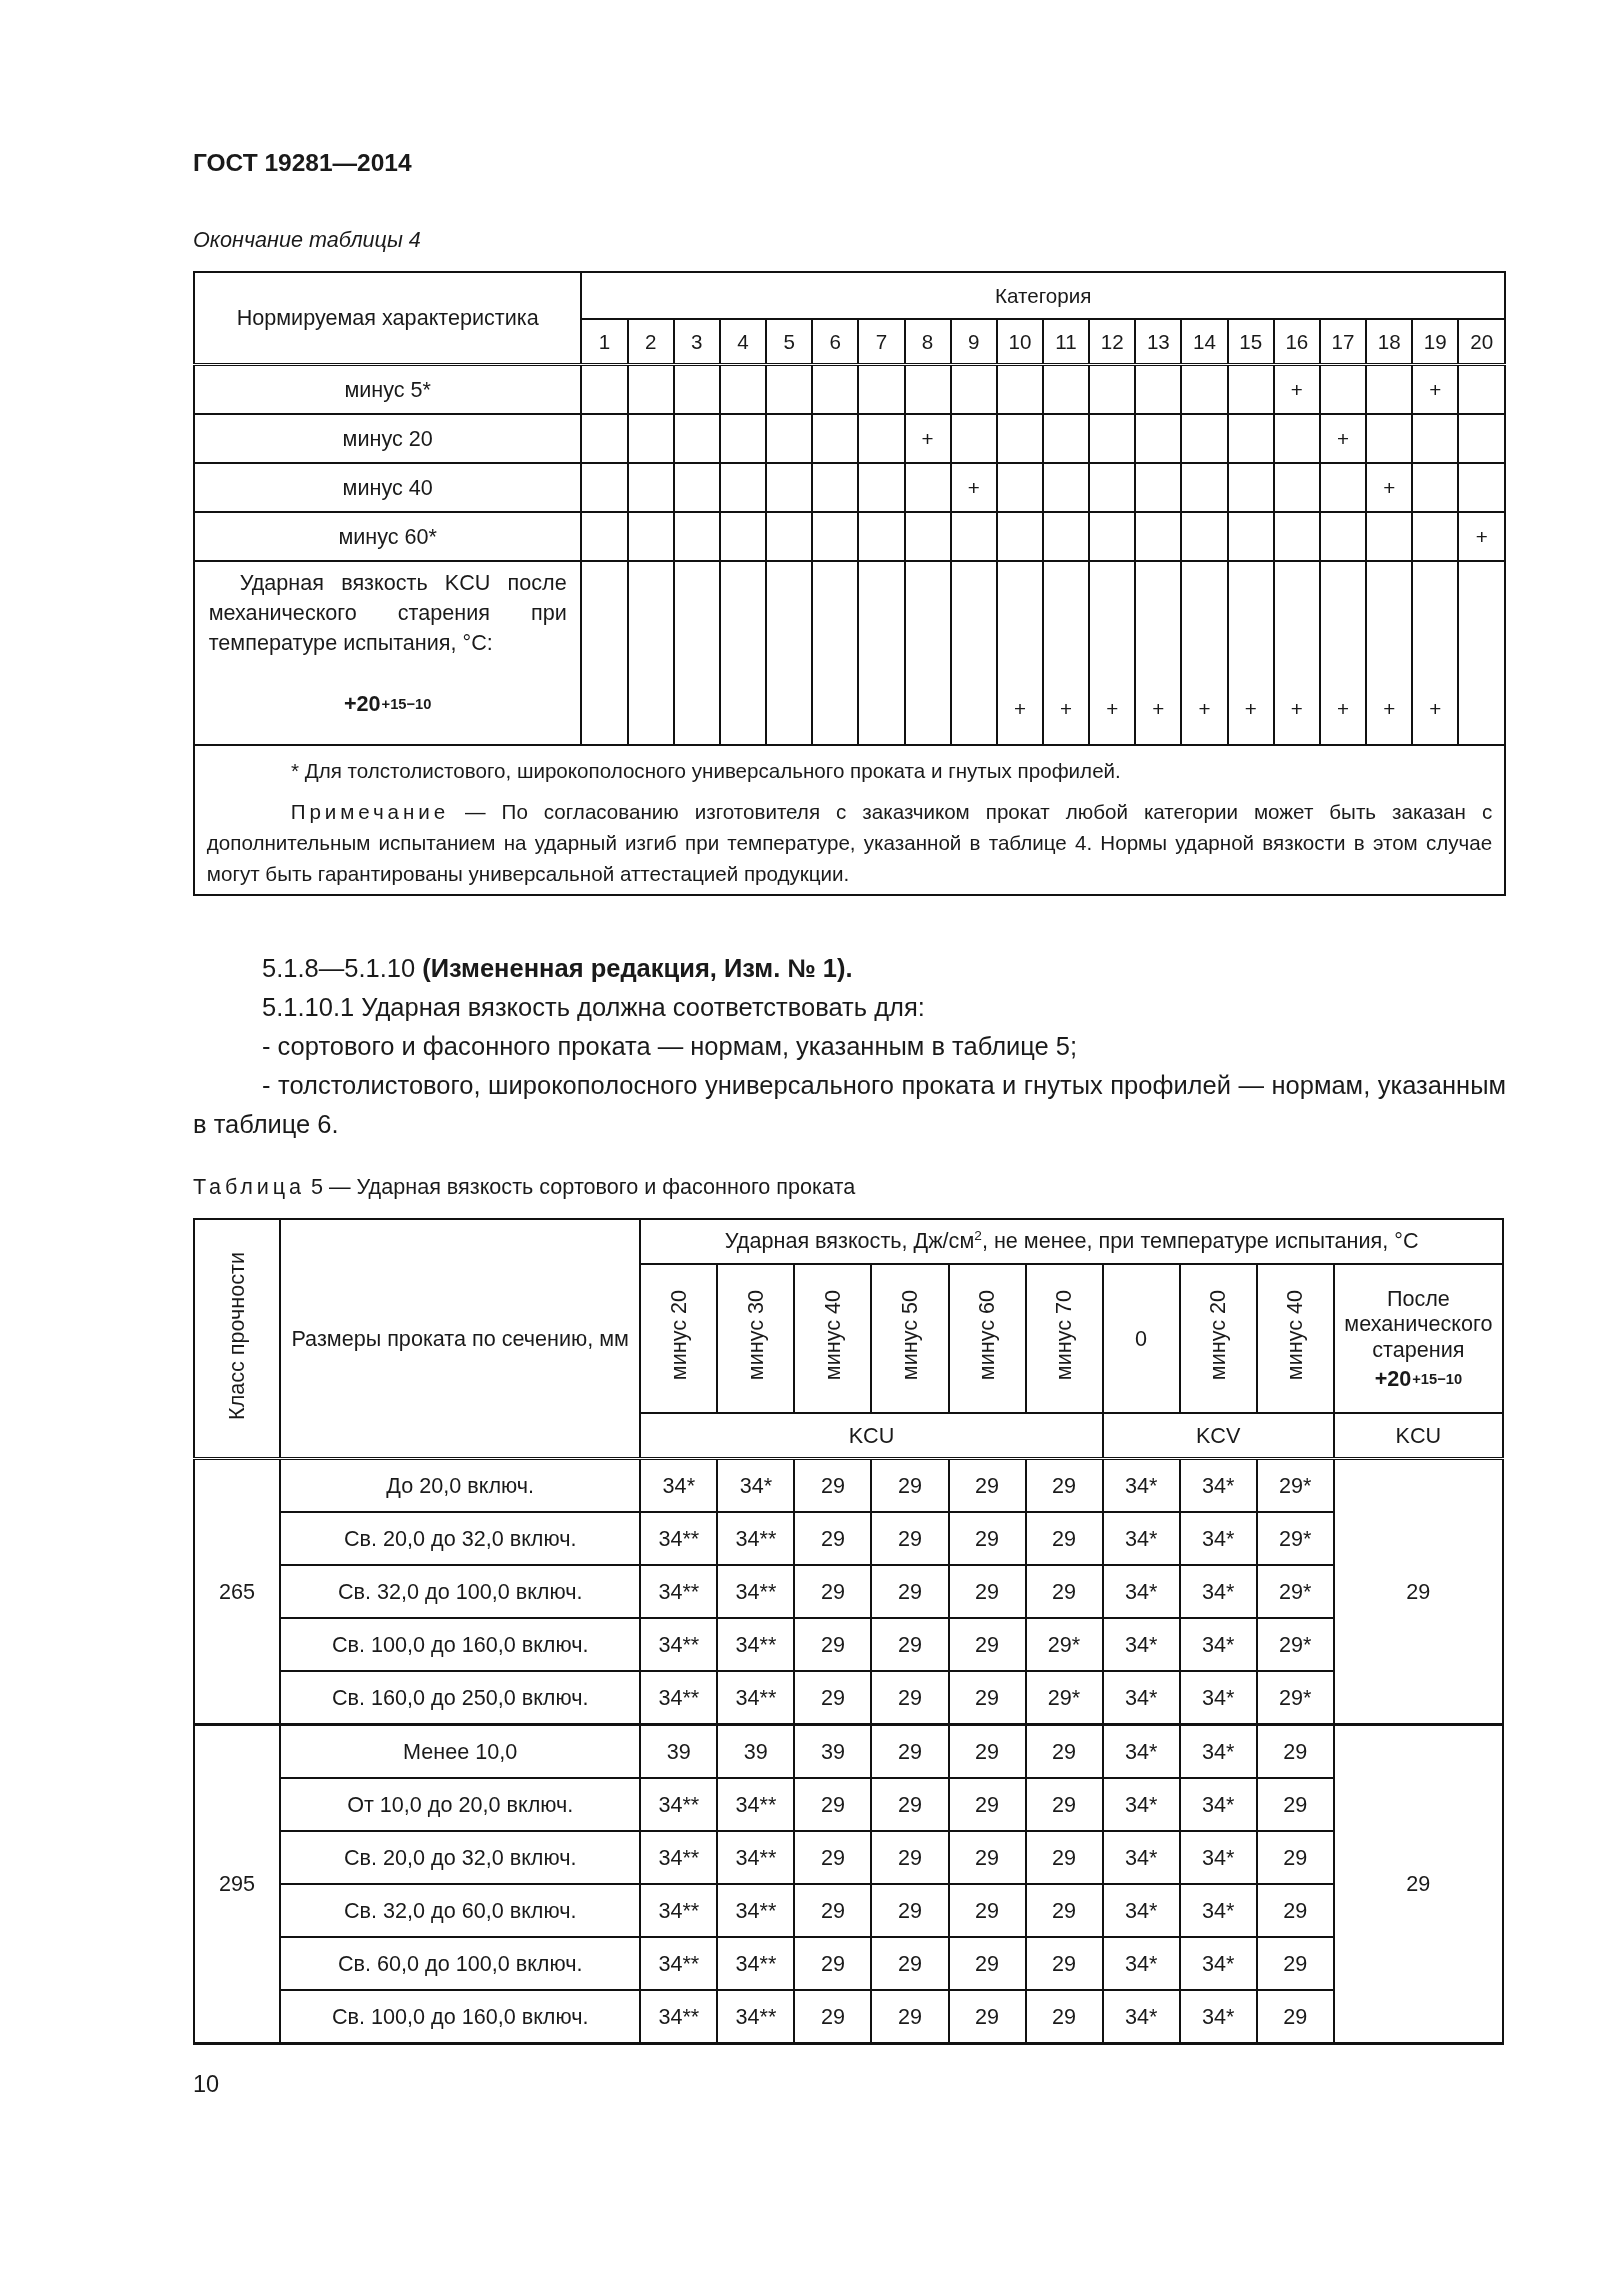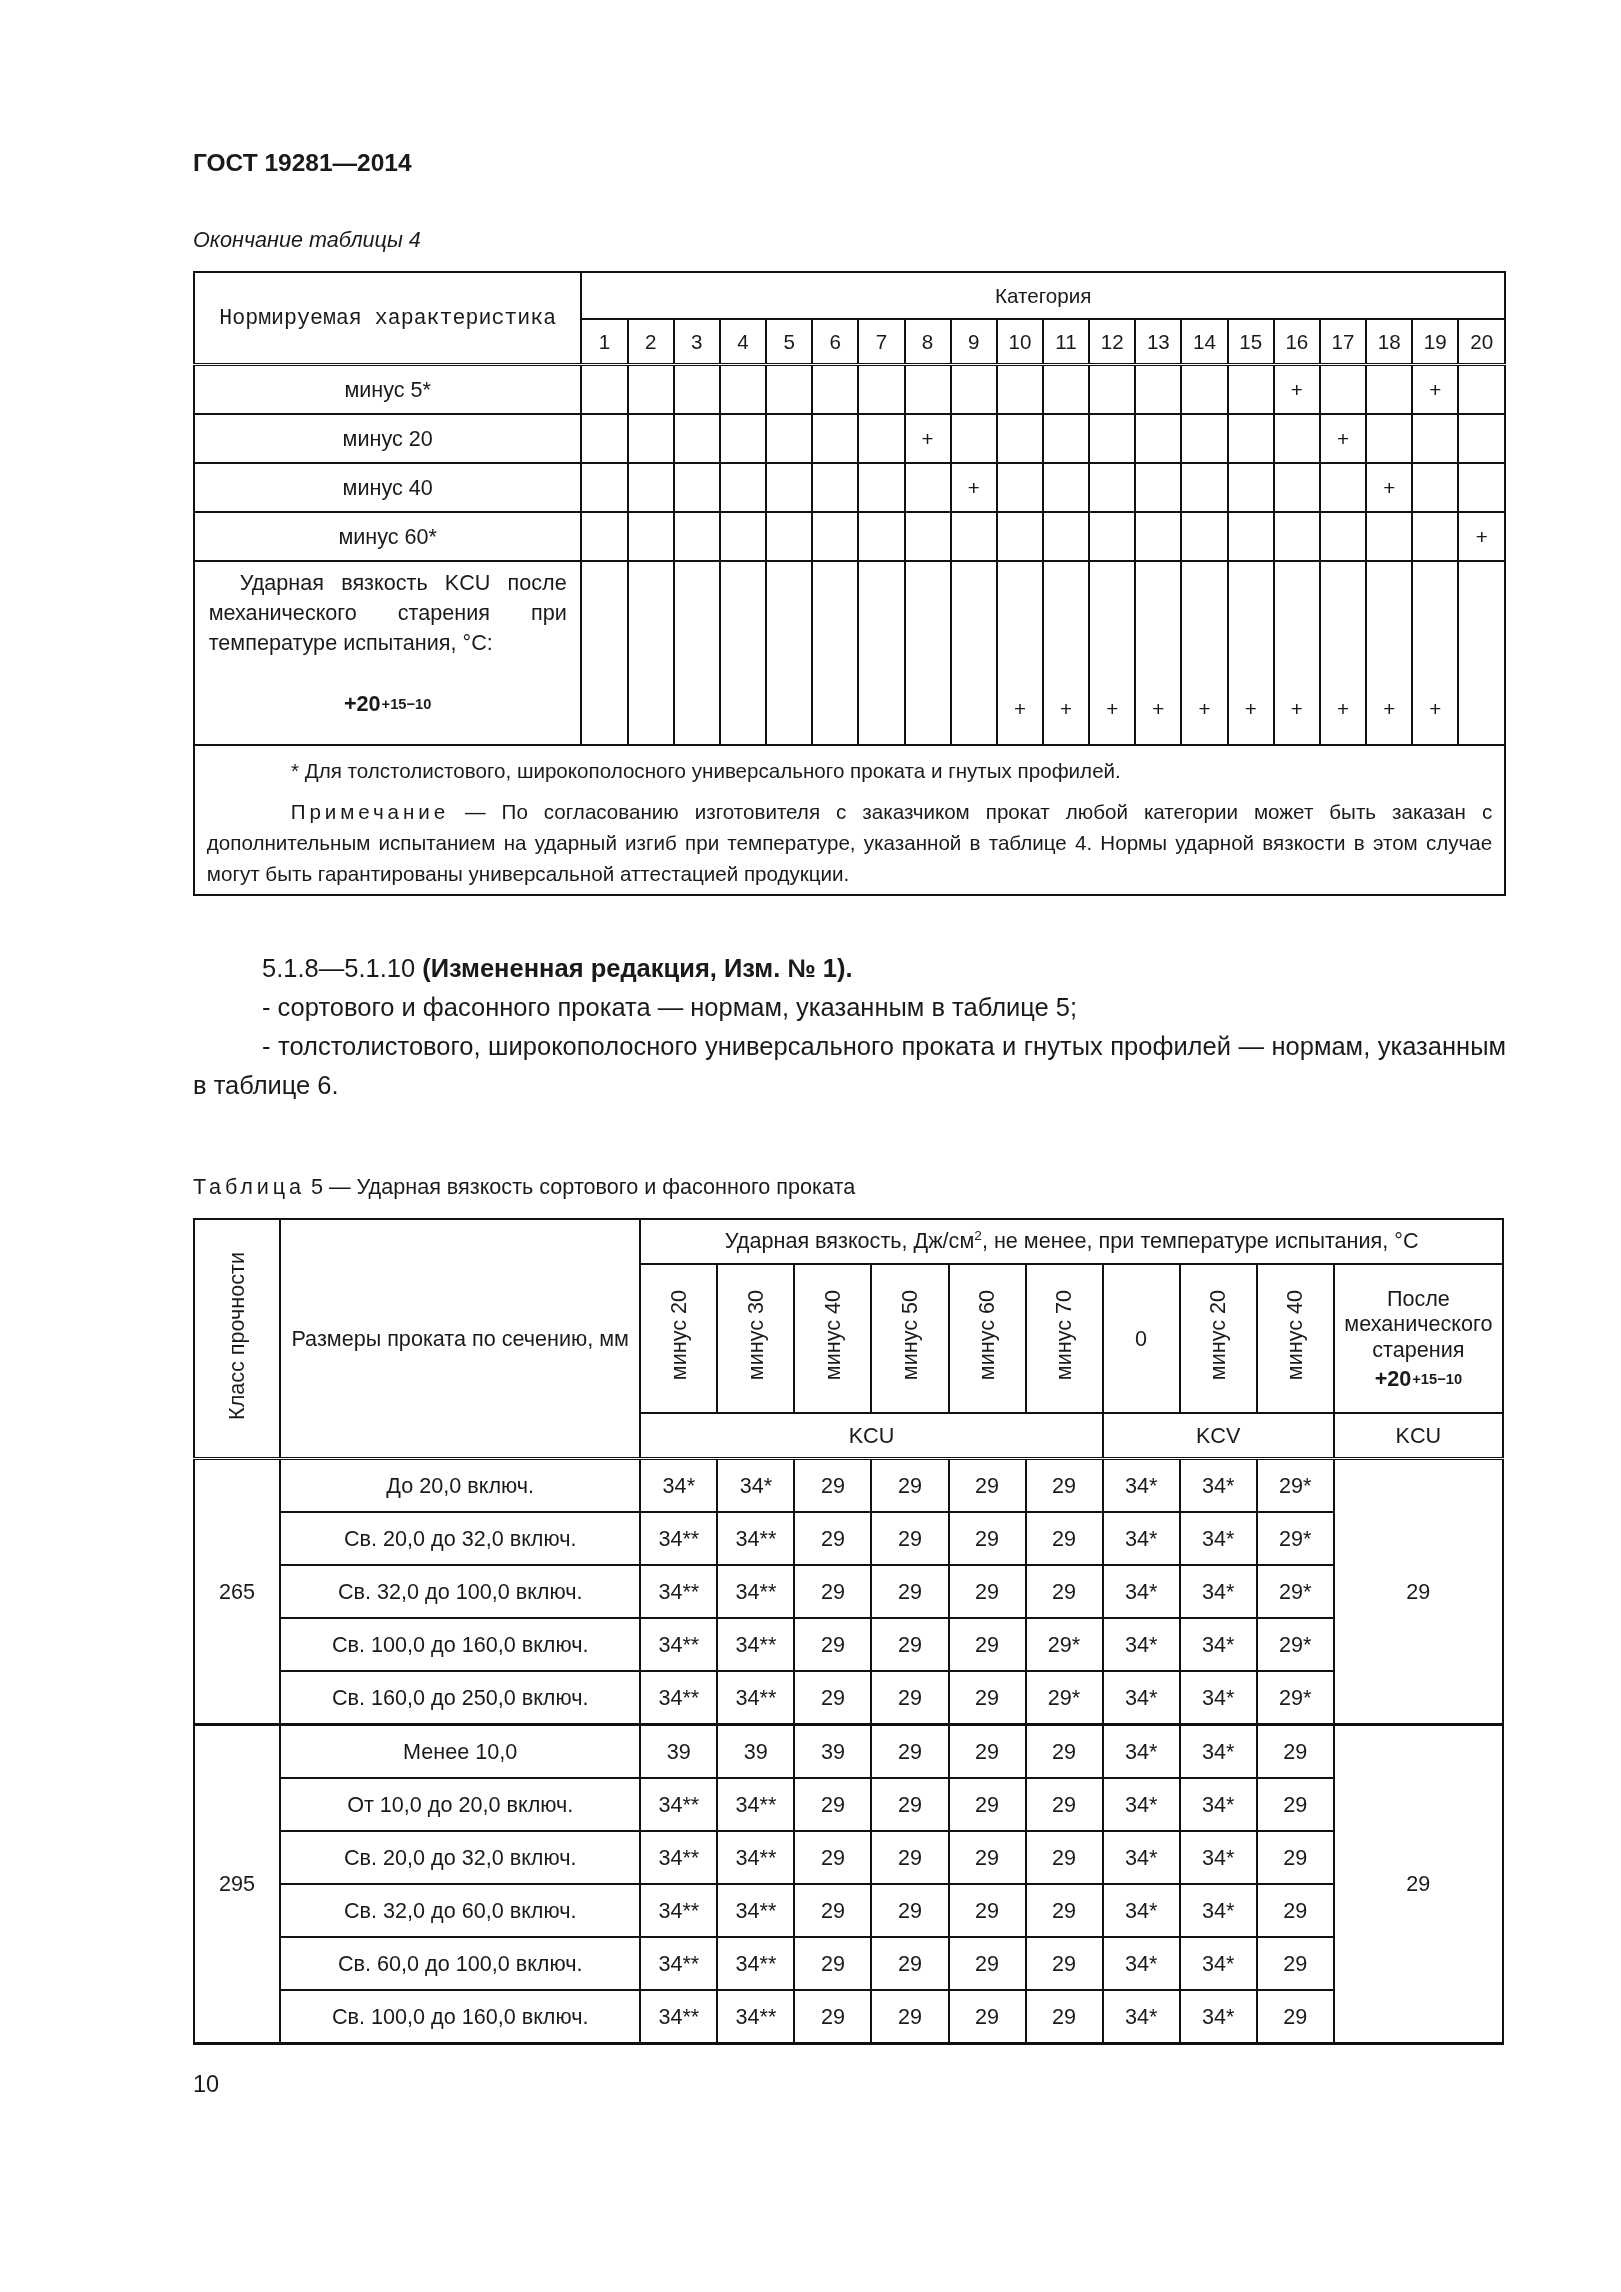--- a/index.html
+++ b/index.html
@@ -74,21 +74,21 @@
       <col style="width:46px">
       <col style="width:46px">
       <col style="width:46px">
       <col style="width:46px">
       <col style="width:46px">
       <col style="width:46px">
       <col style="width:46px">
     </colgroup>
   <thead>
     <tr>
-      <th rowspan="2" class="lbl" style="border-bottom:3.9px double #111;font-family:Liberation Mono, monospace;">Нормируемая характеристика</th>
+      <th rowspan="2" class="lbl" style="border-bottom:3.9px double #111;">Нормируемая характеристика</th>
       <th colspan="20" class="hdr-cat">Категория</th>
     </tr>
     <tr id="t4-numrow">
         <th class="hdr-num">1</th>
         <th class="hdr-num">2</th>
         <th class="hdr-num">3</th>
         <th class="hdr-num">4</th>
         <th class="hdr-num">5</th>
         <th class="hdr-num">6</th>
         <th class="hdr-num">7</th>
@@ -232,20 +232,21 @@
     </tbody>
 </table>
 
 <div class="abs note-box">
   <p class="fn">* Для толстолистового, широкополосного универсального проката и гнутых профилей.</p>
   <p class="nt"><span class="spaced">Примечание</span><span> — По согласованию изготовителя с заказчиком прокат любой категории может быть заказан с дополнительным испытанием на ударный изгиб при температуре, указанной в таблице 4. Нормы ударной вязкости в этом случае могут быть гарантированы универсальной аттестацией продукции.</span></p>
 </div>
 
 <div class="abs para" style="top:941px;margin-top:8px;">
   <p><span>5.1.8—5.1.10 </span><b>(Измененная редакция, Изм. № 1).</b></p>
+  <p>5.1.10.1 Ударная вязкость должна соответствовать для:</p>
   <p>- сортового и фасонного проката — нормам, указанным в таблице 5;</p>
   <p>- толстолистового, широкополосного универсального проката и гнутых профилей — нормам, указанным в таблице 6.</p>
 </div>
 
 <div class="abs caption"><span class="spaced">Таблица</span><span> 5 — Ударная вязкость сортового и фасонного проката</span></div>
 
 <table class="abs t5">
   <colgroup>
     <col style="width:86px">
     <col style="width:360px">

